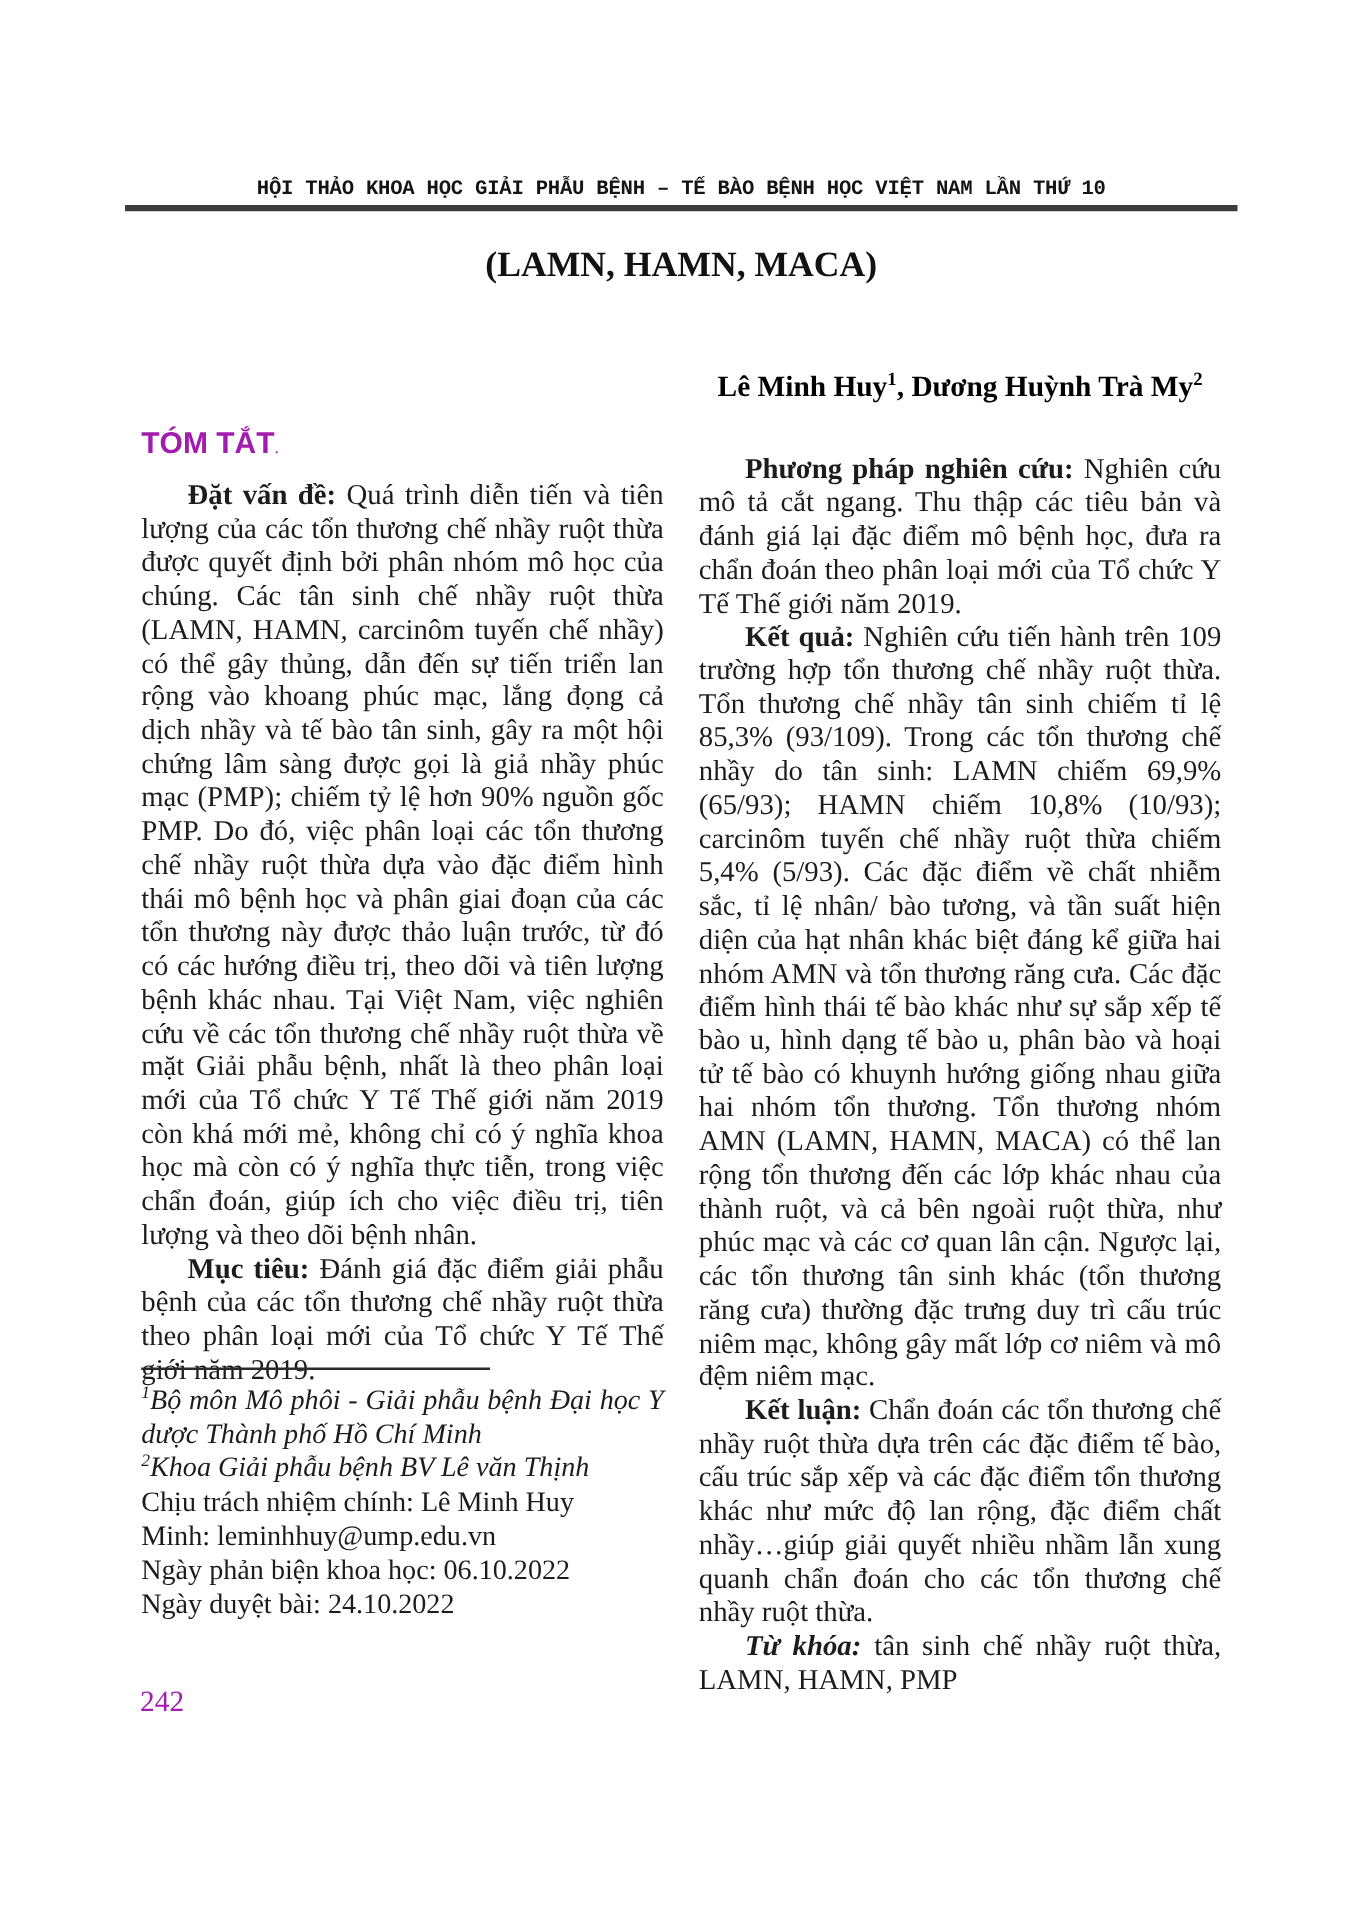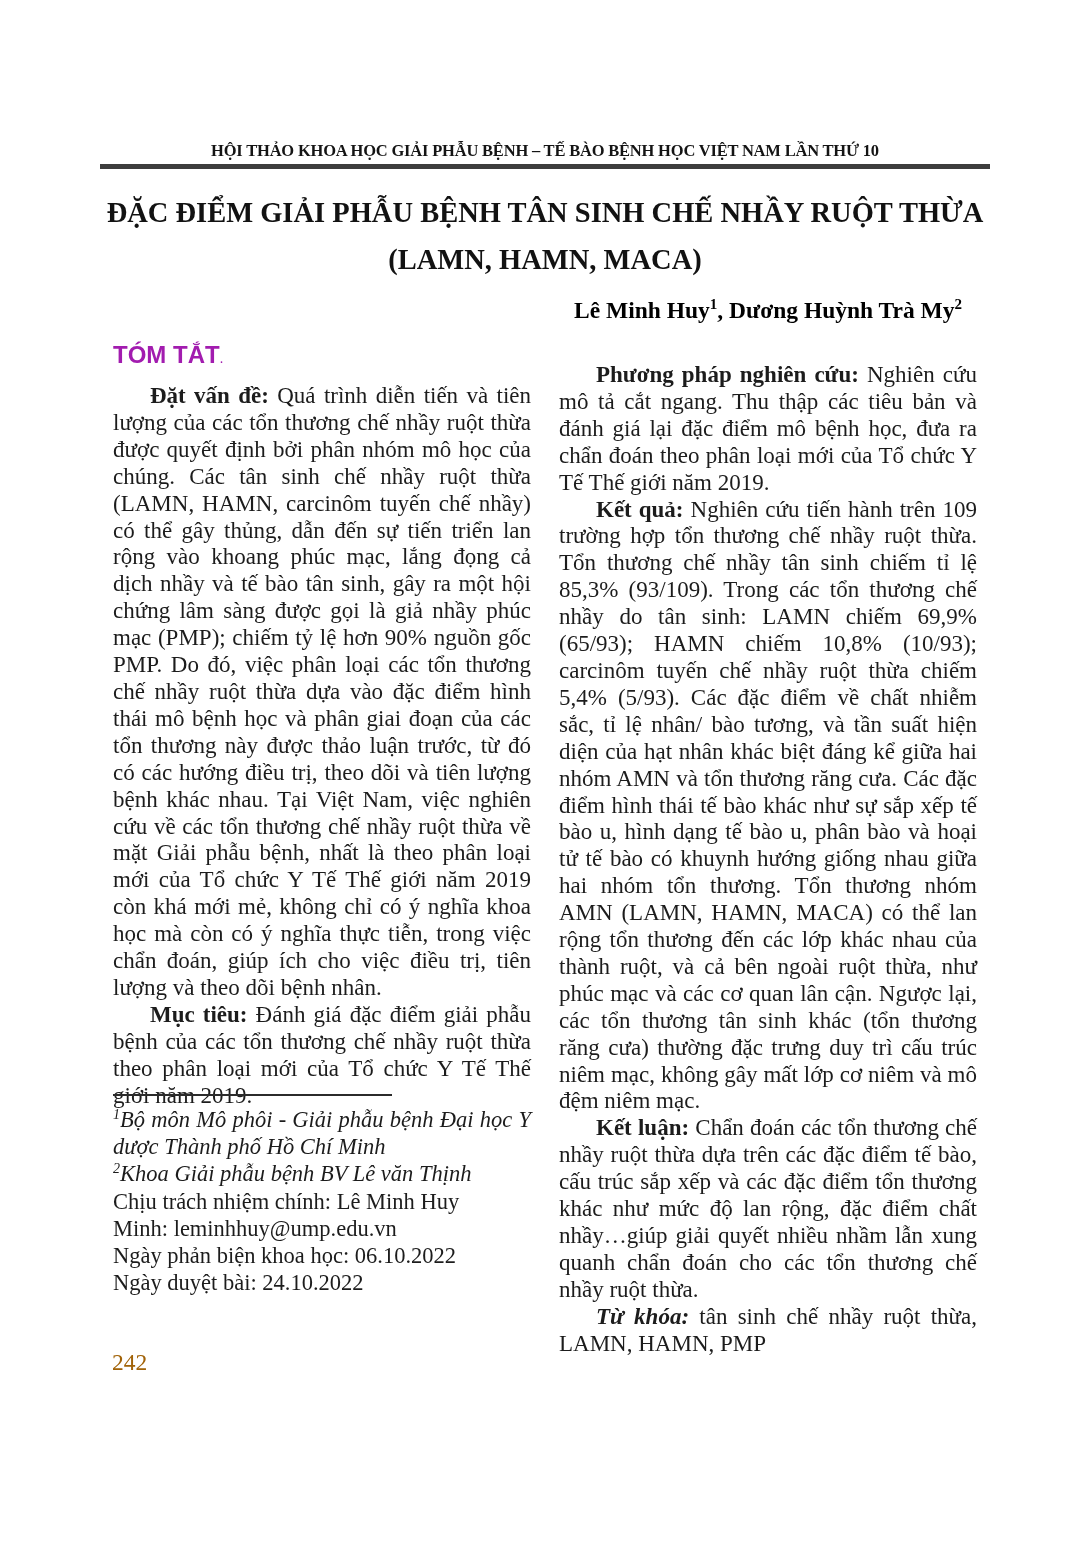--- a/index.html
+++ b/index.html
@@ -3,21 +3,21 @@
 <meta charset="utf-8">
 <style>
   html,body { margin:0; padding:0; background:#9a9a9a; }
   .page {
     position:relative; width:1090px; height:1541px; margin:0 auto;
     background:#ffffff; color:#1c1c1c; overflow:hidden;
     font-family:"Liberation Serif","DejaVu Serif",serif;
   }
   .running-head {
     position:absolute; top:141px; left:100px; width:890px;
-    text-align:center; font-family:Liberation Serif, serif;
+    text-align:center; font-family:Liberation Mono, monospace;
     font-weight:bold; font-size:16.5px; letter-spacing:-0.2px; color:#141414;
     white-space:nowrap;
   }
   .header-rule {
     position:absolute; top:164px; left:100px; width:890px; height:5px;
     background:#3d3d3d;
   }
   .article-title {
     position:absolute; top:189px; left:65px; width:960px;
     text-align:center; font-weight:bold; font-size:28.5px; line-height:47px;
@@ -44,33 +44,32 @@
   .body-p { margin:0; text-indent:37px; }
   .plabel { font-weight:bold; }
   .plabel.italic { font-style:italic; }
   .footnote-block { position:absolute; top:1094px; left:113px; width:418px; }
   .footnote-sep { width:279px; height:0; border-top:2px solid #2b2b2b; margin:0 0 10px 0; }
   .footnotes { font-size:22.5px; line-height:27.2px; }
   .fn-line { margin:0; }
   .fn-affil { font-style:italic; text-align:justify; }
   .fn-affil sup { font-size:14px; line-height:0; }
   .page-number {
-    position:absolute; top:1349px; left:112px; font-size:23.5px; color:#a16207;
+    position:absolute; top:1349px; left:112px; font-size:23.5px; color:#a21caf;
   }
 </style>
 </head>
 <body>
 
 <div class="page">
 
   <div class="running-head">HỘI THẢO KHOA HỌC GIẢI PHẪU BỆNH – TẾ BÀO BỆNH HỌC VIỆT NAM LẦN THỨ 10</div>
   <div class="header-rule"></div>
 
   <div class="article-title">
-    <div>ĐẶC ĐIỂM GIẢI PHẪU BỆNH TÂN SINH CHẾ NHẦY RUỘT THỪA</div>
     <div>(LAMN, HAMN, MACA)</div>
   </div>
 
   <div class="authors-line"><span>Lê Minh Huy</span><sup>1</sup><span>, </span><span>Dương Huỳnh Trà My</span><sup>2</sup></div>
 
   <div class="columns">
 
     <div class="col left-col">
       <h2 class="abstract-heading"><span>TÓM TẮT</span><span class="heading-dot">.</span></h2>
 

